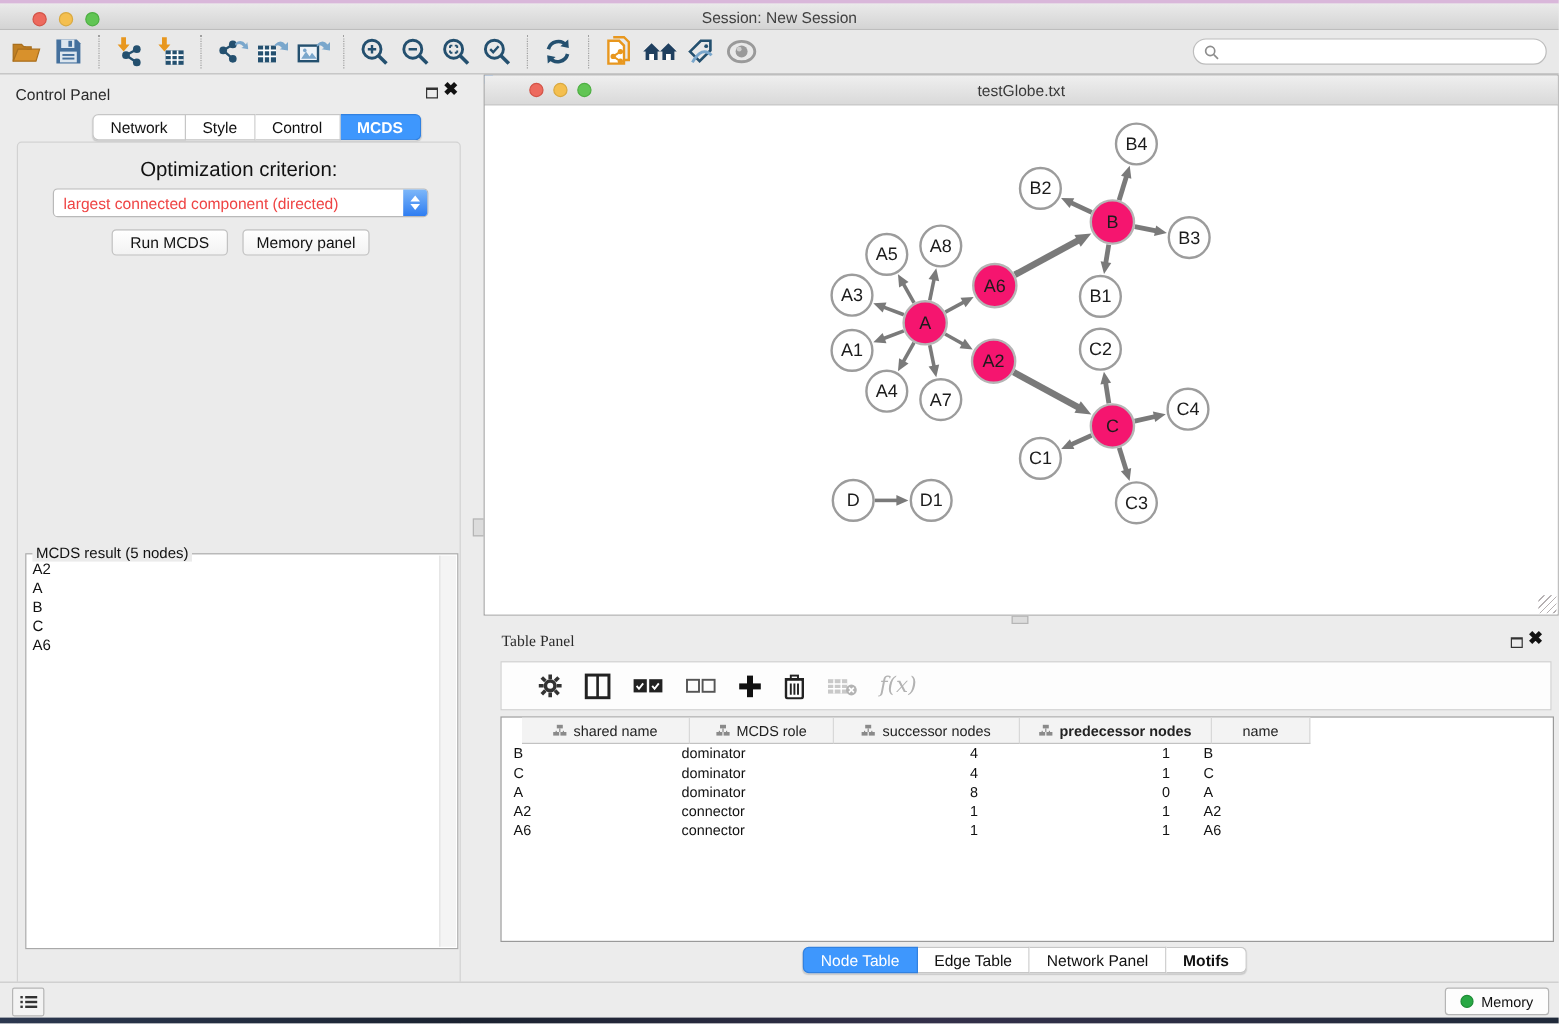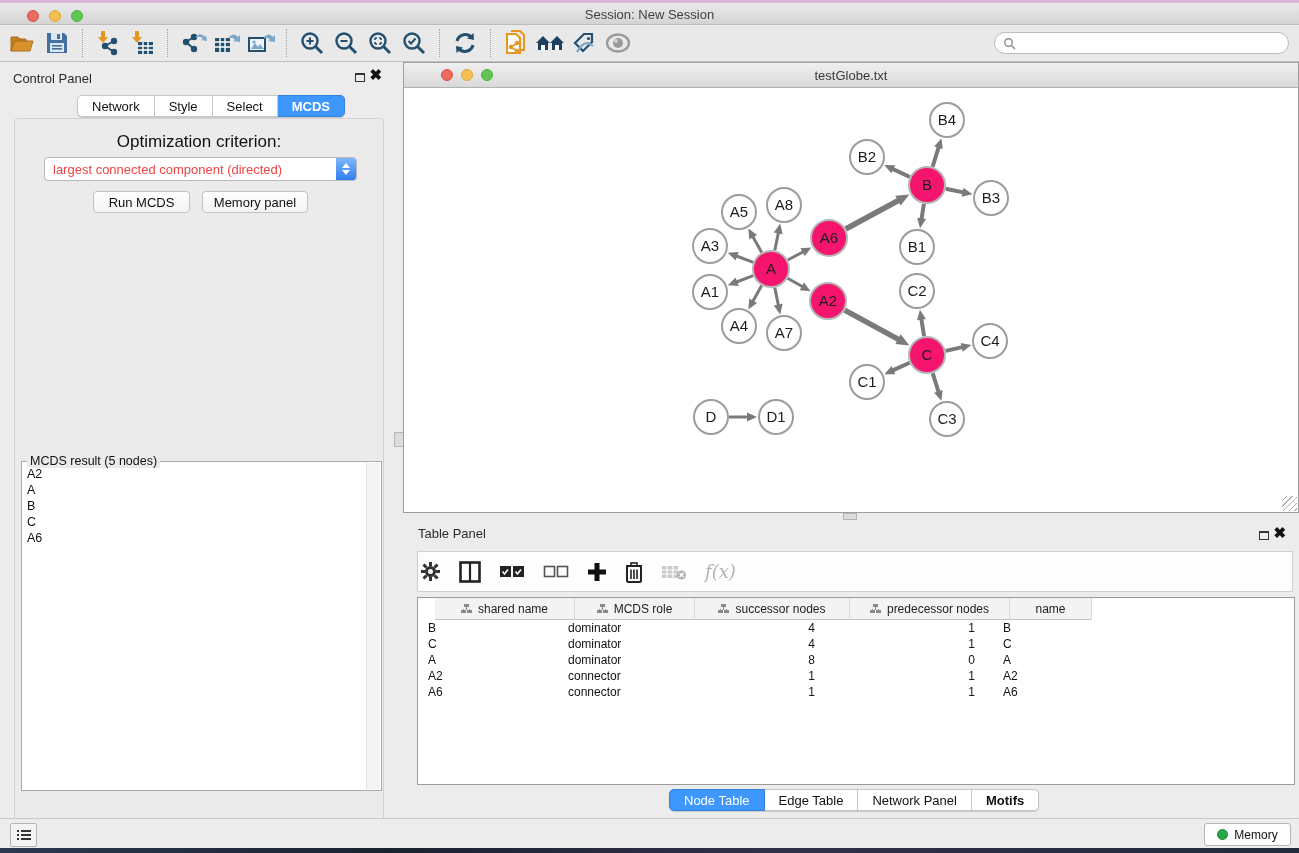--- a/index.html
+++ b/index.html
@@ -72,24 +72,24 @@
   .net-titlebar { position:absolute; left:0; top:0; right:0; height:25px; background:linear-gradient(#efefef,#d9d9d9); border-bottom:1px solid #b3b3b3; }
   .net-lights { position:absolute; left:37px; top:6px; display:flex; gap:8px; }
   .net-title { position:absolute; left:0; right:0; top:5px; text-align:center; font-size:13px; color:#3a3a3a; }
   .net-canvas { position:absolute; left:0; top:25px; right:0; bottom:0; background:#fff; }
   .corner-focus { position:absolute; left:0; top:0; width:0; height:0; border-top:7px solid #6d9bd6; border-right:7px solid transparent; }
   .resize-grip { position:absolute; right:1px; bottom:1px; width:15px; height:15px;
     background:repeating-linear-gradient(135deg, transparent 0 3px, #b5b0b2 3px 4px); }
 
   
   .table-panel { position:absolute; left:403px; top:520px; width:896px; height:298px; }
-  .tp-head { position:absolute; left:15px; top:6px; font-size:13px; color:#2b2b2b; }
+  .tp-head { position:absolute; left:15px; top:6px; font-size:13px; color:#2b2b2b;font-family:Liberation Serif, serif; }
   .tp-float { right:30px; } .tp-close { right:13px; }
   .tp-toolbar { position:absolute; left:14px; top:31px; width:876px; height:41px; background:#fdfdfd;
-    border:1px solid #cfcfcf; display:flex; align-items:center; gap:18px; padding-left:2px; }
+    border:1px solid #cfcfcf; display:flex; align-items:center; gap:18px; padding-left:30px; }
   .fx-label { font-family:"DejaVu Serif", serif; font-style:italic; font-size:18px; color:#b3b3b3; }
 
   .data-table { position:absolute; left:14px; top:77px; width:878px; height:188px; background:#fff; border:1px solid #9a9a9a; }
   .thead { position:absolute; left:17px; top:0; height:22px; display:flex; }
   .th { background:#f3f3f3; border-right:1px solid #d8d8d8; border-bottom:1px solid #c2c2c2;
     display:flex; align-items:center; justify-content:center; gap:6px; font-size:12px; color:#222; }
   .tree-icon { position:relative; width:11px; height:10px; display:inline-block; }
   .tree-icon::before { content:''; position:absolute; top:0; left:3px; width:5px; height:3px; background:#8a8a8a;
     box-shadow:-3px 6px 0 #8a8a8a, 3px 6px 0 #8a8a8a; }
   .tree-icon::after { content:''; position:absolute; top:3px; left:5px; width:1px; height:3px; background:#8a8a8a;
@@ -304,21 +304,21 @@
   </div>
 </div>
 
 <div class="control-panel">
   <div class="panel-head">Control Panel</div>
   <div class="float-btn cp-float"></div>
   <div class="close-btn cp-close">✖</div>
   <div class="seg-group cp-tabs">
       <div class="seg">Network</div>
       <div class="seg">Style</div>
-      <div class="seg">Select</div>
+      <div class="seg">Control</div>
       <div class="seg active">MCDS</div>
     </div>
   <div class="cp-body">
     <div class="opt-label">Optimization criterion:</div>
     <div class="dropdown">
       <div class="dropdown-value">largest connected component (directed)</div>
       <div class="dropdown-stepper">
         <div class="chev-up"></div>
         <div class="chev-down"></div>
       </div>
@@ -517,21 +517,21 @@
           <span>shared name</span>
         </div>
         <div class="th" style="width: 120px;">
           <span class="tree-icon"></span>
           <span>MCDS role</span>
         </div>
         <div class="th" style="width: 155px;">
           <span class="tree-icon"></span>
           <span>successor nodes</span>
         </div>
-        <div class="th" style="width: 160px;">
+        <div class="th" style="width: 160px; font-weight: bold;">
           <span class="tree-icon"></span>
           <span>predecessor nodes</span>
         </div>
         <div class="th" style="width: 82px; text-align: center;">
           <span>name</span>
         </div>
       </div>
     <div class="tbody">
         <div class="tr">
           <div class="td" style="width: 140px;">B</div>

